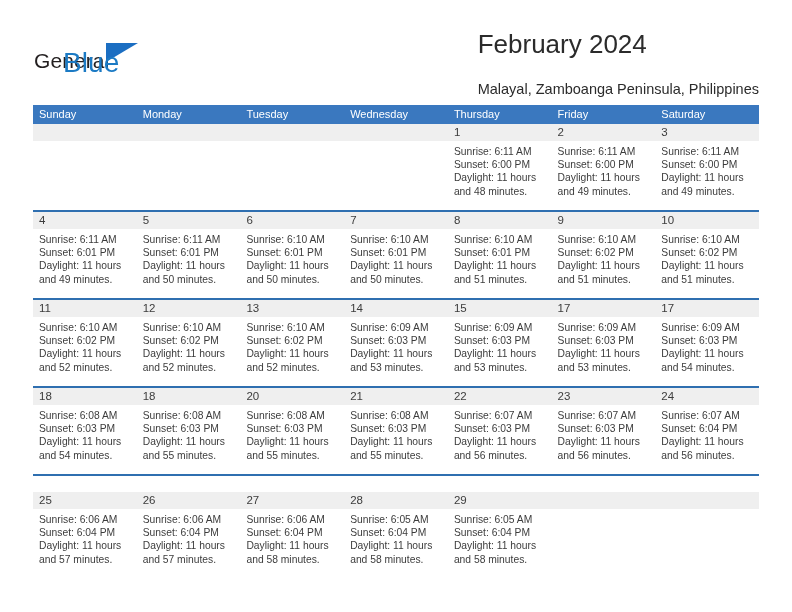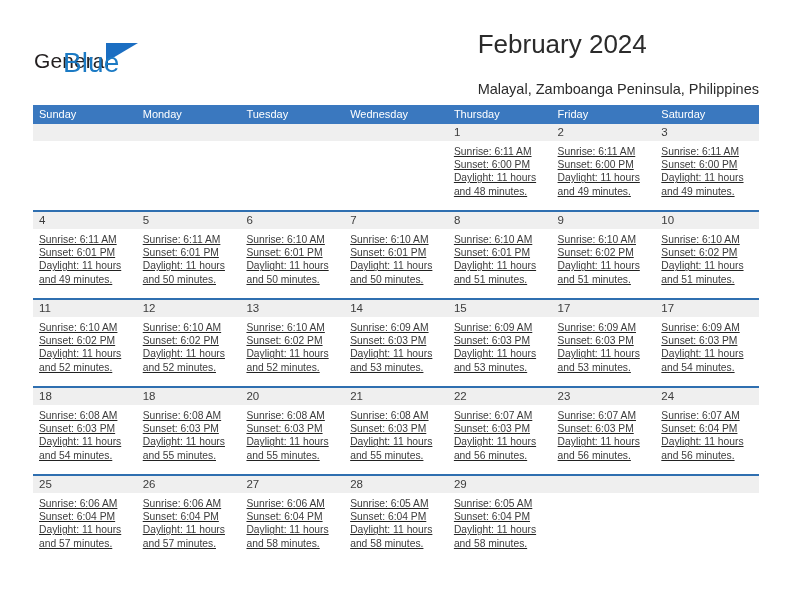--- a/index.html
+++ b/index.html
@@ -104,40 +104,39 @@
     box-sizing: border-box;
     white-space: nowrap;
     overflow: hidden;
   }
   .week {
     position: relative;
     border-bottom: 2px solid #2f6fb0;
     height: 88px;
     box-sizing: border-box;
   }
-  .week:last-child { border-bottom: none; }
+  .week:last-child { border-bottom: none; margin-top: 16px; }
   .day-numbers {
     display: flex;
     background: #efefef;
     height: 17px;
   }
   .day-number {
     flex: 1 1 0;
     min-width: 0;
     font-size: 11.5px;
     color: #3c3c3c;
     line-height: 17px;
     padding-left: 6px;
     box-sizing: border-box;
   }
   .day-bodies {
     display: flex;
     height: 69px;
     background: #ffffff;
-    text-decoration: underline;
   }
   .day-body {
     flex: 1 1 0;
     min-width: 0;
     padding: 4px 7px 0 6px;
     box-sizing: border-box;
   }
   .day-line {
     font-size: 10.3px;
     line-height: 13.2px;

